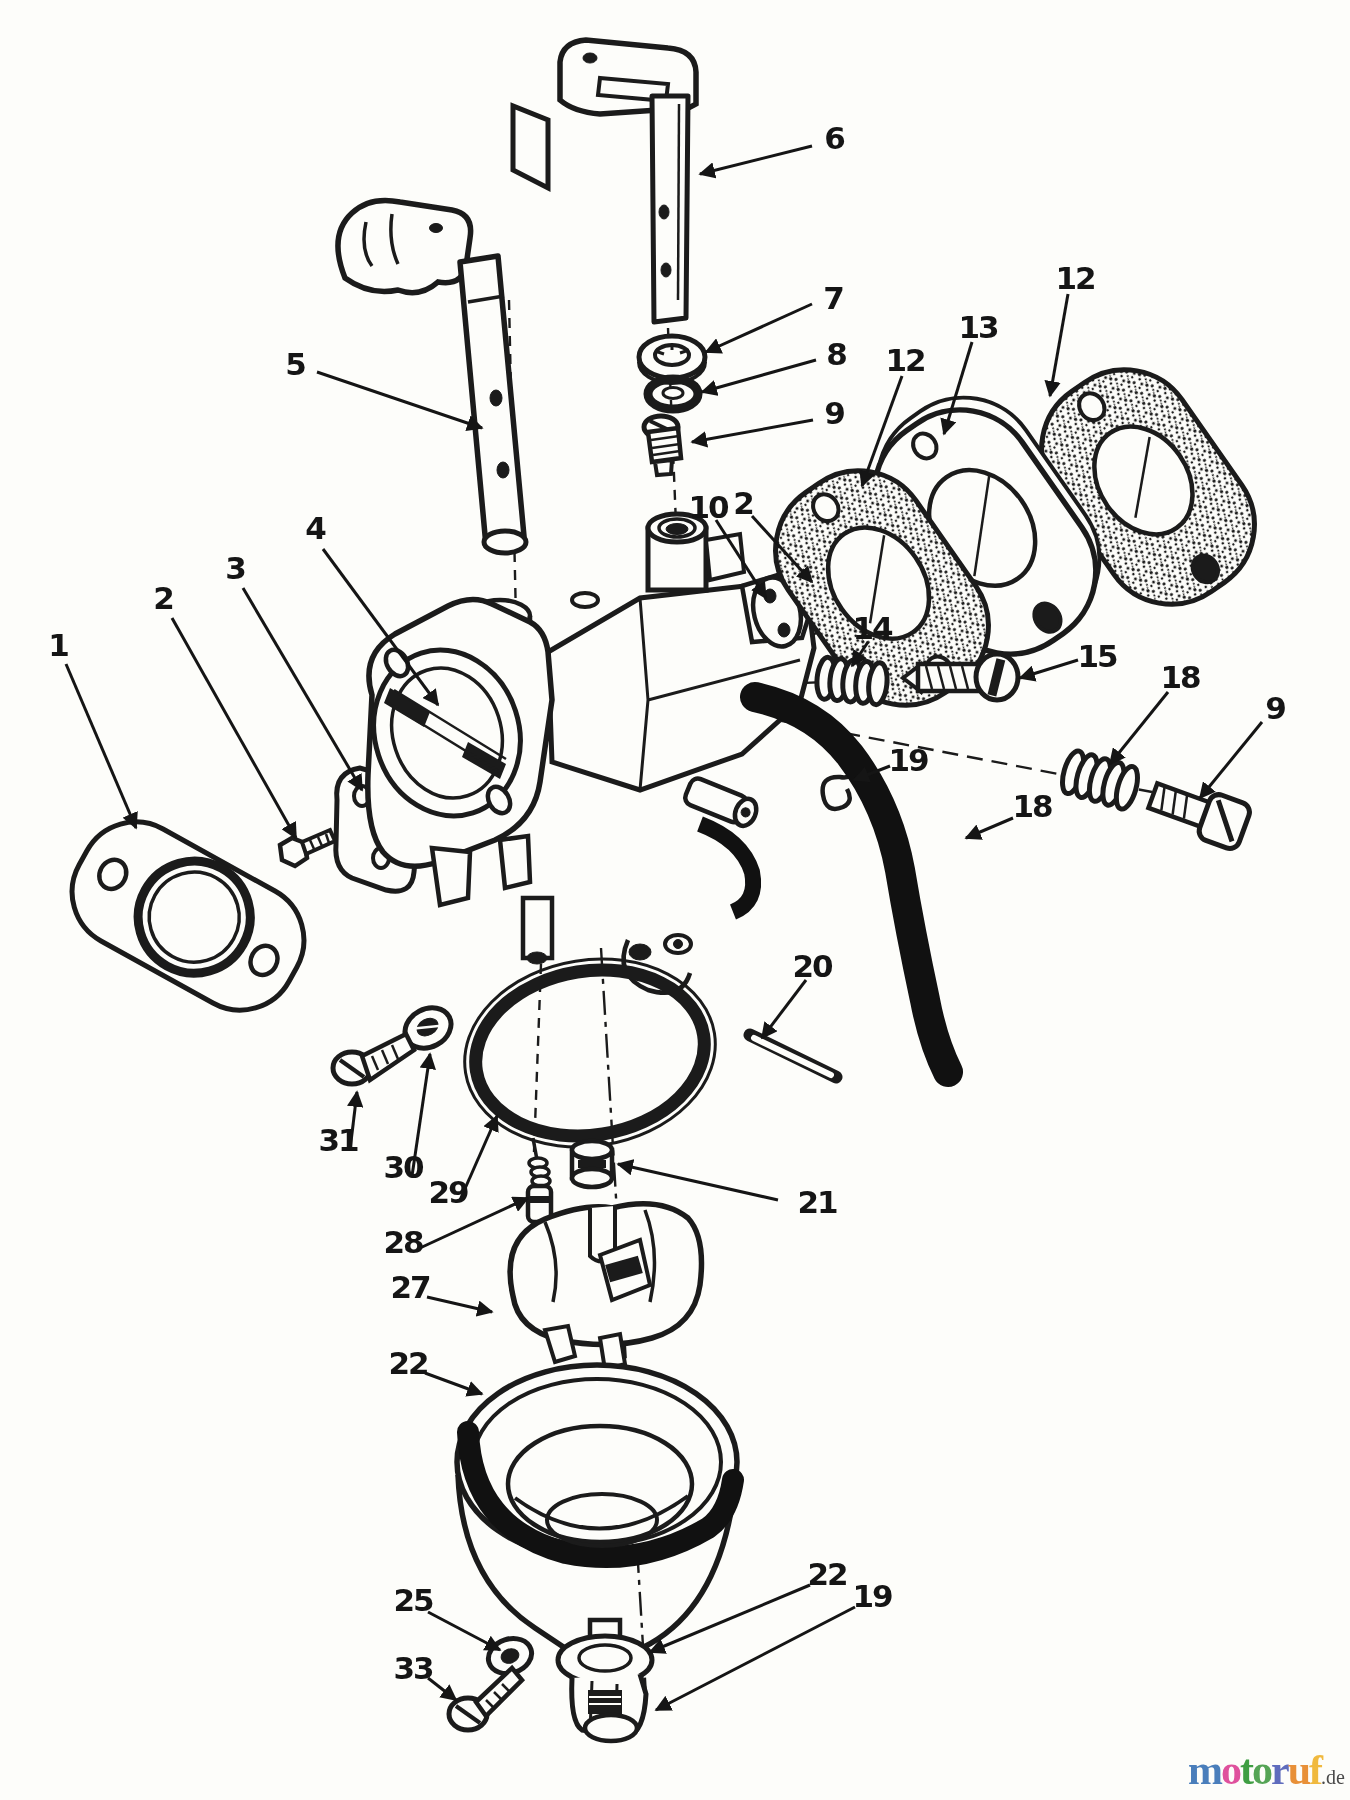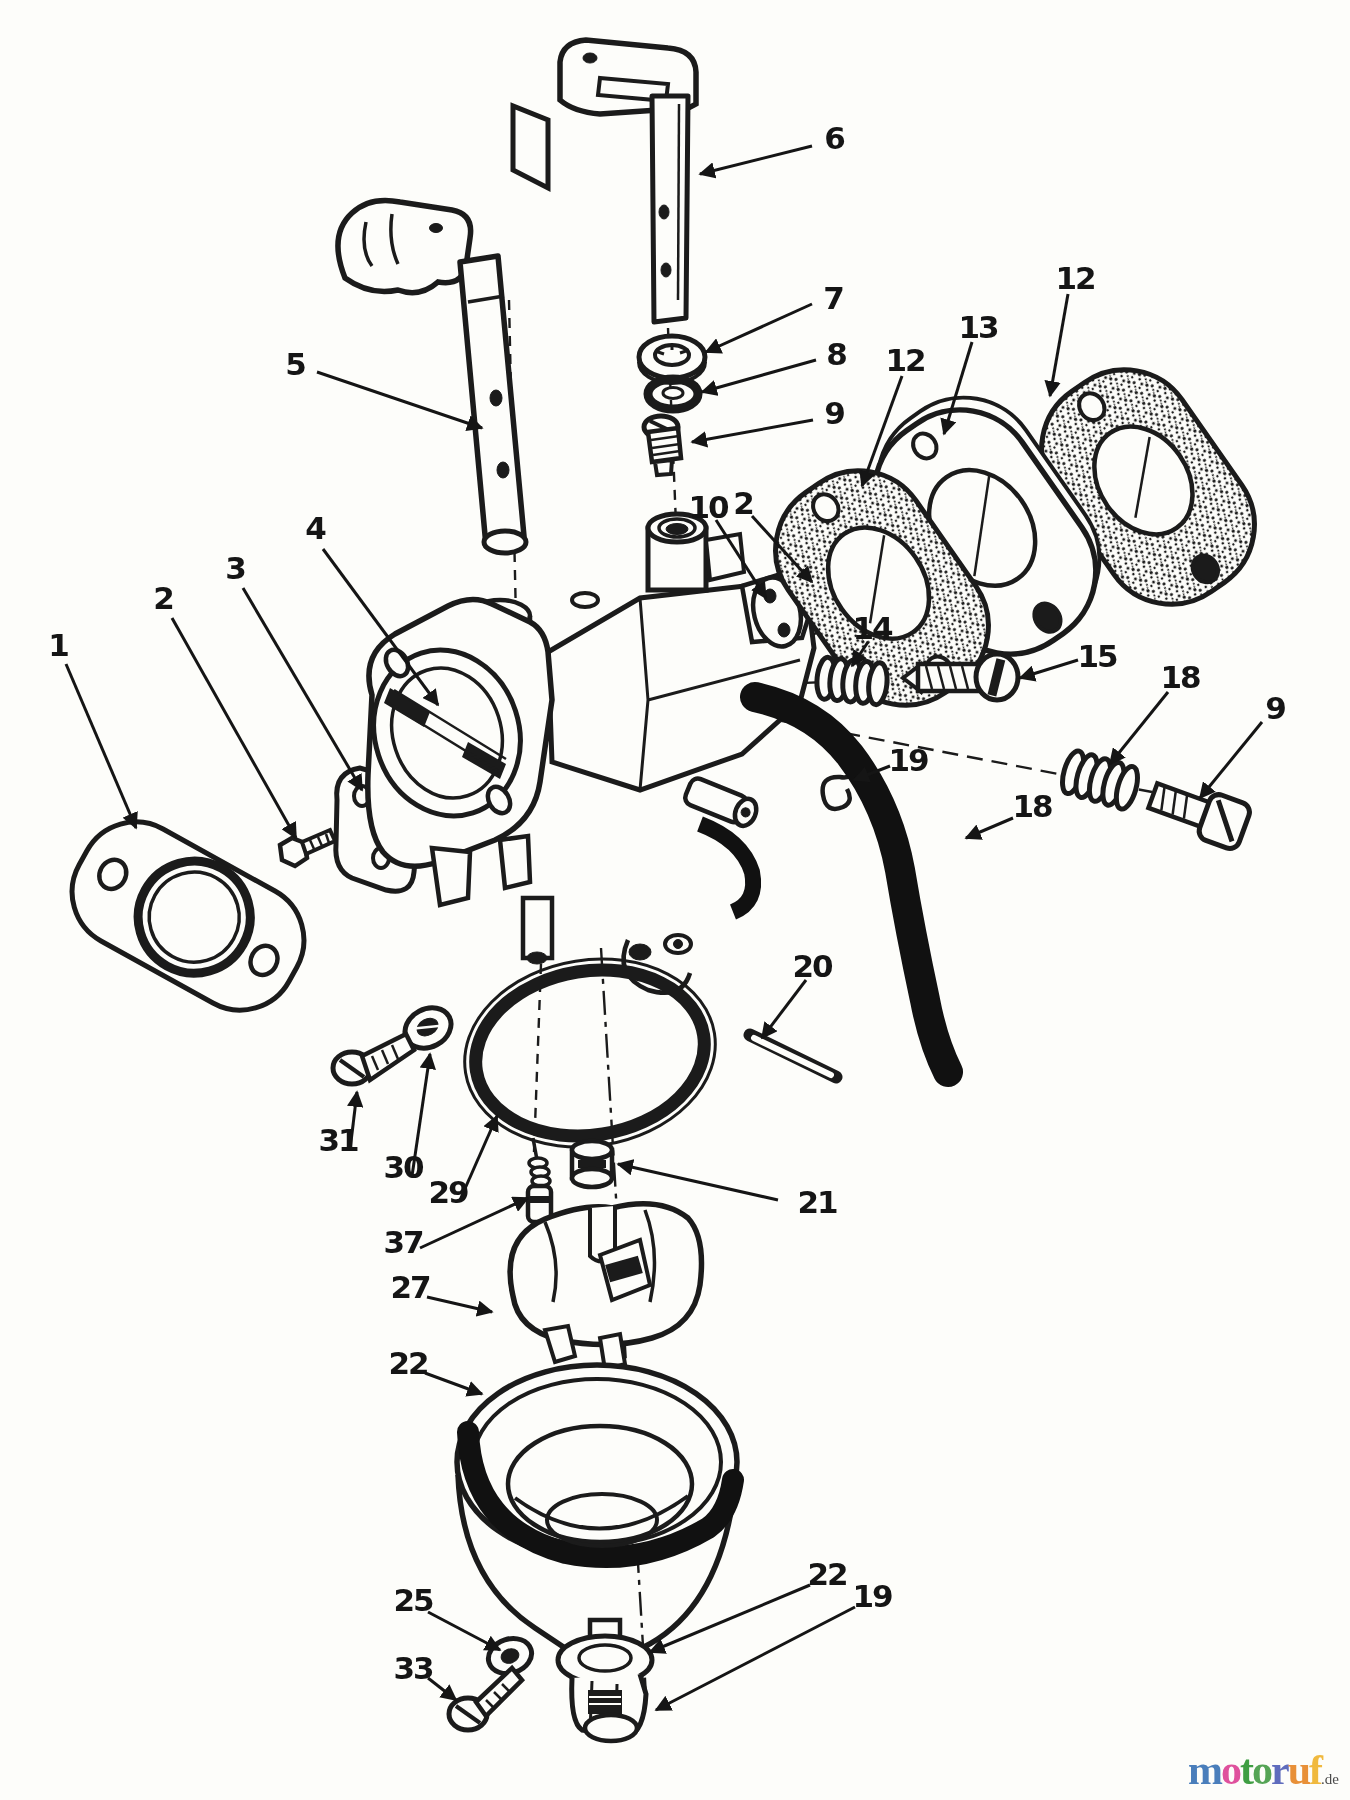--- a/index.html
+++ b/index.html
@@ -5,21 +5,21 @@
   html,body{margin:0;padding:0;background:#e8e8e8;}
   .stage{position:relative;width:1350px;height:1800px;background:#fdfdfa;overflow:hidden;
          font-family:"DejaVu Sans", sans-serif;}
   .stage svg{position:absolute;left:0;top:0;}
   .callout{position:absolute;transform:translate(-50%,-50%);
            font:700 31px "DejaVu Sans", sans-serif;color:#151515;letter-spacing:-2px;
            white-space:nowrap;user-select:none;}
   .watermark{position:absolute;left:1188px;top:1748px;width:160px;height:48px;
              font-family:"Liberation Serif", serif;font-weight:700;font-size:42px;
              line-height:44px;letter-spacing:-2px;white-space:nowrap;}
-  .watermark .suffix{font-size:15px;font-weight:400;letter-spacing:0;text-align:center;}
+  .watermark .suffix{font-size:20px;font-weight:400;letter-spacing:0;text-align:center;}
 </style>
 </head>
 <body>
 
 <div class="stage">
 
 <svg width="1350" height="1800" viewBox="0 0 1350 1800">
   <defs>
     <pattern id="stip" width="13" height="13" patternUnits="userSpaceOnUse">
       <circle cx="2" cy="3" r="1.5" fill="#1a1a1a"></circle>
@@ -376,21 +376,21 @@
 <div class="callout" style="left:1032px;top:806px">18</div>
 <div class="callout" style="left:908px;top:760px">19</div>
 <div class="callout" style="left:812px;top:966px">20</div>
 <div class="callout" style="left:817px;top:1202px">21</div>
 <div class="callout" style="left:827px;top:1574px">22</div>
 <div class="callout" style="left:872px;top:1596px">19</div>
 <div class="callout" style="left:413px;top:1668px">33</div>
 <div class="callout" style="left:413px;top:1600px">25</div>
 <div class="callout" style="left:408px;top:1363px">22</div>
 <div class="callout" style="left:410px;top:1287px">27</div>
-<div class="callout" style="left:403px;top:1242px">37</div>
+<div class="callout" style="left:403px;top:1242px">28</div>
 <div class="callout" style="left:448px;top:1192px">29</div>
 <div class="callout" style="left:403px;top:1167px">30</div>
 <div class="callout" style="left:338px;top:1140px">31</div>
 
 <div class="watermark">
   <span style="color: rgb(74, 126, 187);">m</span><span style="color: rgb(223, 81, 157);">o</span><span style="color: rgb(63, 158, 66);">t</span><span style="color: rgb(85, 164, 85);">o</span><span style="color: rgb(95, 108, 189);">r</span><span style="color: rgb(232, 144, 56);">u</span><span style="color: rgb(240, 185, 62);">f</span><span class="suffix" style="color: rgb(74, 74, 74);">.de</span>
 </div>
 
 </div>
 

